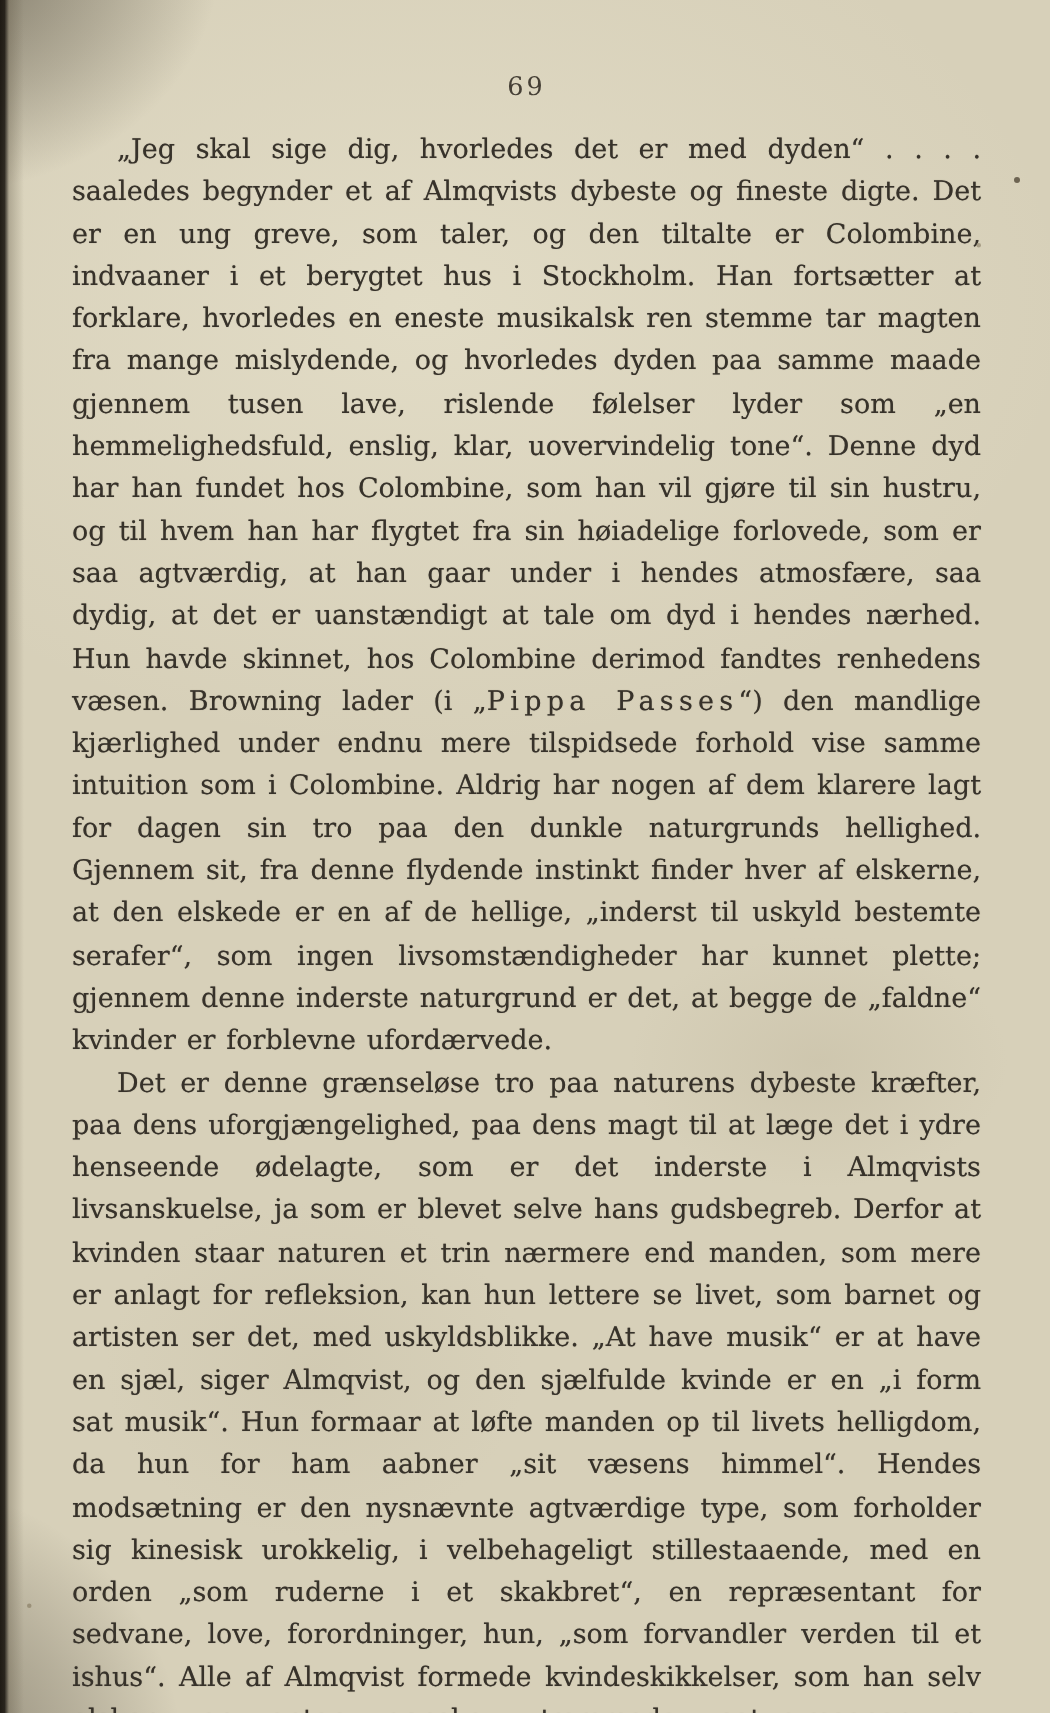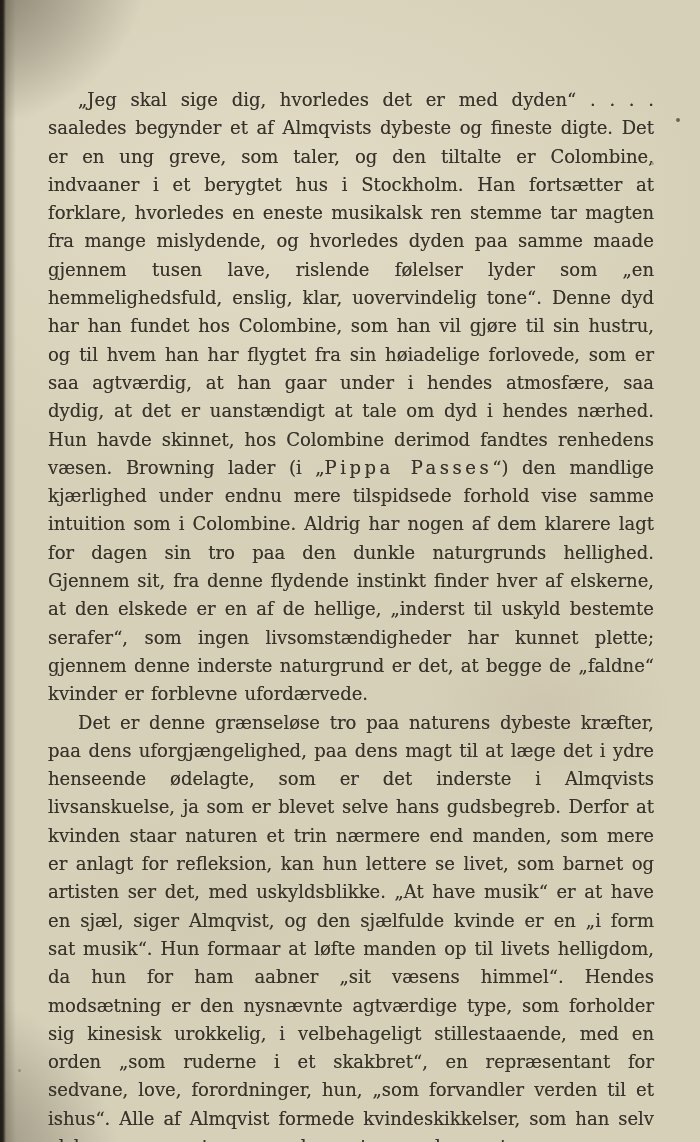--- a/index.html
+++ b/index.html
@@ -66,20 +66,21 @@
   }
   .s1 { left: 676px; top: 118px; width: 4px; height: 4px; background: #6d6452; }
   .s2 { left: 651px; top: 162px; width: 3px; height: 3px; background: #a89e86; }
   .s3 { left: 18px;  top: 1069px; width: 3px; height: 3px; background: #9a9078; }
 </style>
 </head>
 <body>
 
 <div class="page">
 
+  <div class="pagenum">69</div>
 
   <div class="text">
 
 
     <p class="para"><span>„Jeg skal sige dig, hvorledes det er med dyden“ . . . . saaledes begynder et af Almqvists dybeste og fineste digte.  Det er en ung greve, som taler, og den tiltalte er Colombine, indvaaner i et berygtet hus i Stockholm.  Han fortsætter at forklare, hvorledes en eneste musikalsk ren stemme tar magten fra mange mislydende, og hvorledes dyden paa samme maade gjennem tusen lave, rislende følelser lyder som „en hemmelighedsfuld, enslig, klar, uovervindelig tone“.  Denne dyd har han fundet hos Colombine, som han vil gjøre til sin hustru, og til hvem han har flygtet fra sin høiadelige forlovede, som er saa agtværdig, at han gaar under i hendes atmosfære, saa dydig, at det er uanstændigt at tale om dyd i hendes nærhed.  Hun havde skinnet, hos Colombine derimod fandtes renhedens væsen.  Browning lader (i „</span><span class="spaced">Pippa Passes</span><span>“) den mandlige kjærlighed under endnu mere tilspidsede forhold vise samme intuition som i Colombine.  Aldrig har nogen af dem klarere lagt for dagen sin tro paa den dunkle naturgrunds hellighed.  Gjennem sit, fra denne flydende instinkt finder hver af elskerne, at den elskede er en af de hellige, „inderst til uskyld bestemte serafer“, som ingen livsomstændigheder har kunnet plette; gjennem denne inderste naturgrund er det, at begge de „faldne“ kvinder er forblevne ufordærvede.</span></p>
 
     <p class="para"><span>Det er denne grænseløse tro paa naturens dybeste kræfter, paa dens uforgjængelighed, paa dens magt til at læge det i ydre henseende ødelagte, som er det inderste i Almqvists livsanskuelse, ja som er blevet selve hans gudsbegreb.  Derfor at kvinden staar naturen et trin nærmere end manden, som mere er anlagt for refleksion, kan hun lettere se livet, som barnet og artisten ser det, med uskyldsblikke.  „At have musik“ er at have en sjæl, siger Almqvist, og den sjælfulde kvinde er en „i form sat musik“.  Hun formaar at løfte manden op til livets helligdom, da hun for ham aabner „sit væsens himmel“.  Hendes modsætning er den nysnævnte agtværdige type, som forholder sig kinesisk urokkelig, i velbehageligt stillestaaende, med en orden „som ruderne i et skakbret“, en repræsentant for sedvane, love, forordninger, hun, „som forvandler verden til et ishus“.  Alle af Almqvist formede kvindeskikkelser, som han selv elsker, er enten ganske utæmmede naturvæsener og derigjennem ubevidst inspirerende, eller ogsaa saadanne i sin klogskab varme, og i sin varme lyse væsener som den af alle gratier</span></p>
 
   </div>
 

